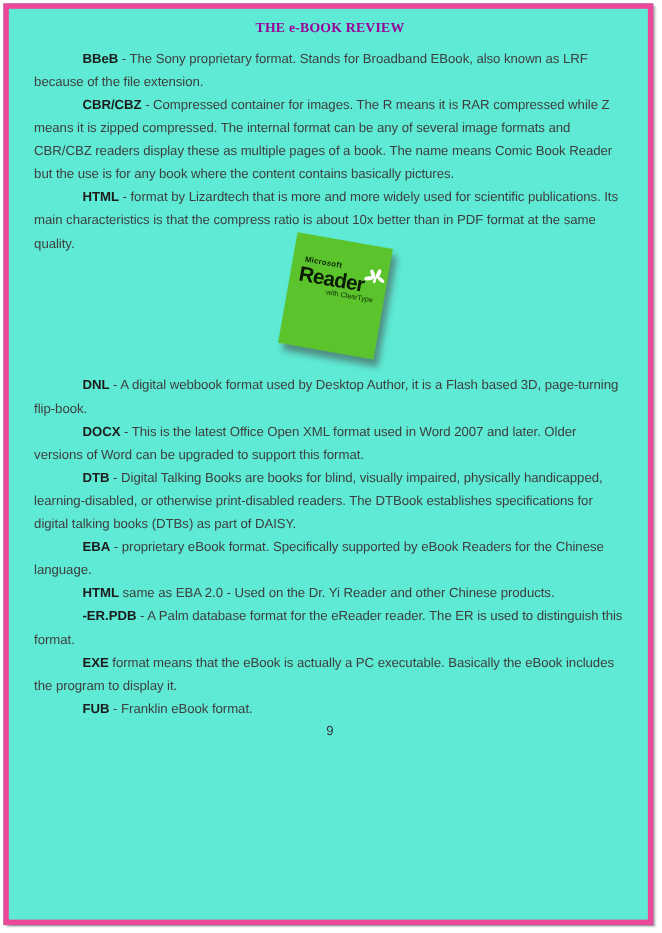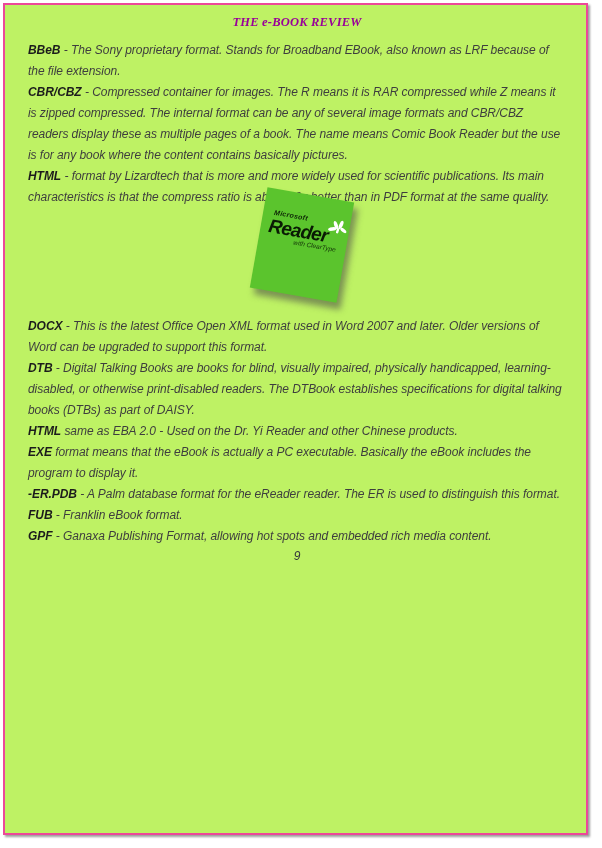--- a/index.html
+++ b/index.html
@@ -10,24 +10,23 @@
     background: #ffffff;
     overflow: hidden;
     font-family: "Liberation Sans", sans-serif;
   }
   .page {
     position: absolute;
     left: 3px;
     top: 3px;
     width: 581px;
     height: 828px;
-    border: 2px solid #ec4899;
-    background: #bef264;
+    border: 5px solid #ec4899;
+    background: #5eead4;
     box-shadow: 2px 2px 2px rgba(40,40,40,0.45);
-    font-style: italic;
   }
   .content {
     padding: 5px 20px 0 23px;
   }
   .doc-title {
     height: 25px;
     margin-top: 5px;
     text-align: center;
     font-family: "Liberation Serif", serif;
     font-weight: bold;
@@ -39,20 +38,21 @@
     margin: 0;
     font-size: 12px;
     line-height: 21px;
     letter-spacing: -0.05px;
     color: #3e3e3e;
     max-width: 536px;
   }
   .entries p.entry strong.term {
     color: #1c1c1c;
     font-weight: bold;
+    margin-left: 44px;
   }
   .image-row {
     position: relative;
     height: 108px;
   }
   .book {
     position: absolute;
     left: 230px;
     top: -14px;
     width: 88px;
@@ -135,35 +135,36 @@
                 </g>
               </svg>
             </span>
           </div>
           <div class="tagline">with ClearType</div>
         </div>
       </div>
     </div>
 
     <div class="entries">
+  <p class="entry"><strong class="term">DNL</strong><span class="desc"> - A digital webbook format used by Desktop Author, it is a Flash based 3D, page-turning flip-book.</span></p>
 
 
   <p class="entry"><strong class="term">DOCX</strong><span class="desc"> - This is the latest Office Open XML format used in Word 2007 and later. Older versions of Word can be upgraded to support this format.</span></p>
 
   <p class="entry"><strong class="term">DTB</strong><span class="desc"> - Digital Talking Books are books for blind, visually impaired, physically handicapped, learning-disabled, or otherwise print-disabled readers. The DTBook establishes specifications for digital talking books (DTBs) as part of DAISY.</span></p>
 
+  <p class="entry"><strong class="term">EBA</strong><span class="desc"> - proprietary eBook format. Specifically supported by eBook Readers for the Chinese language.</span></p>
 
   <p class="entry"><strong class="term">HTML</strong><span class="desc"> same as EBA 2.0 - Used on the Dr. Yi Reader and other Chinese products.</span></p>
 
+  <p class="entry"><strong class="term">-ER.PDB</strong><span class="desc"> - A Palm database format for the eReader reader. The ER is used to distinguish this format.</span></p>
+
   <p class="entry"><strong class="term">EXE</strong><span class="desc"> format means that the eBook is actually a PC executable. Basically the eBook includes the program to display it.</span></p>
-
-  <p class="entry"><strong class="term">-ER.PDB</strong><span class="desc"> - A Palm database format for the eReader reader. The ER is used to distinguish this format.</span></p>
 
 
   <p class="entry"><strong class="term">FUB</strong><span class="desc"> - Franklin eBook format.</span></p>
 
-  <p class="entry"><strong class="term">GPF</strong><span class="desc"> - Ganaxa Publishing Format, allowing hot spots and embedded rich media content.</span></p>
 </div>
 
     <div class="page-number">9</div>
 
   </div>
 </div>
 
 </body></html>

